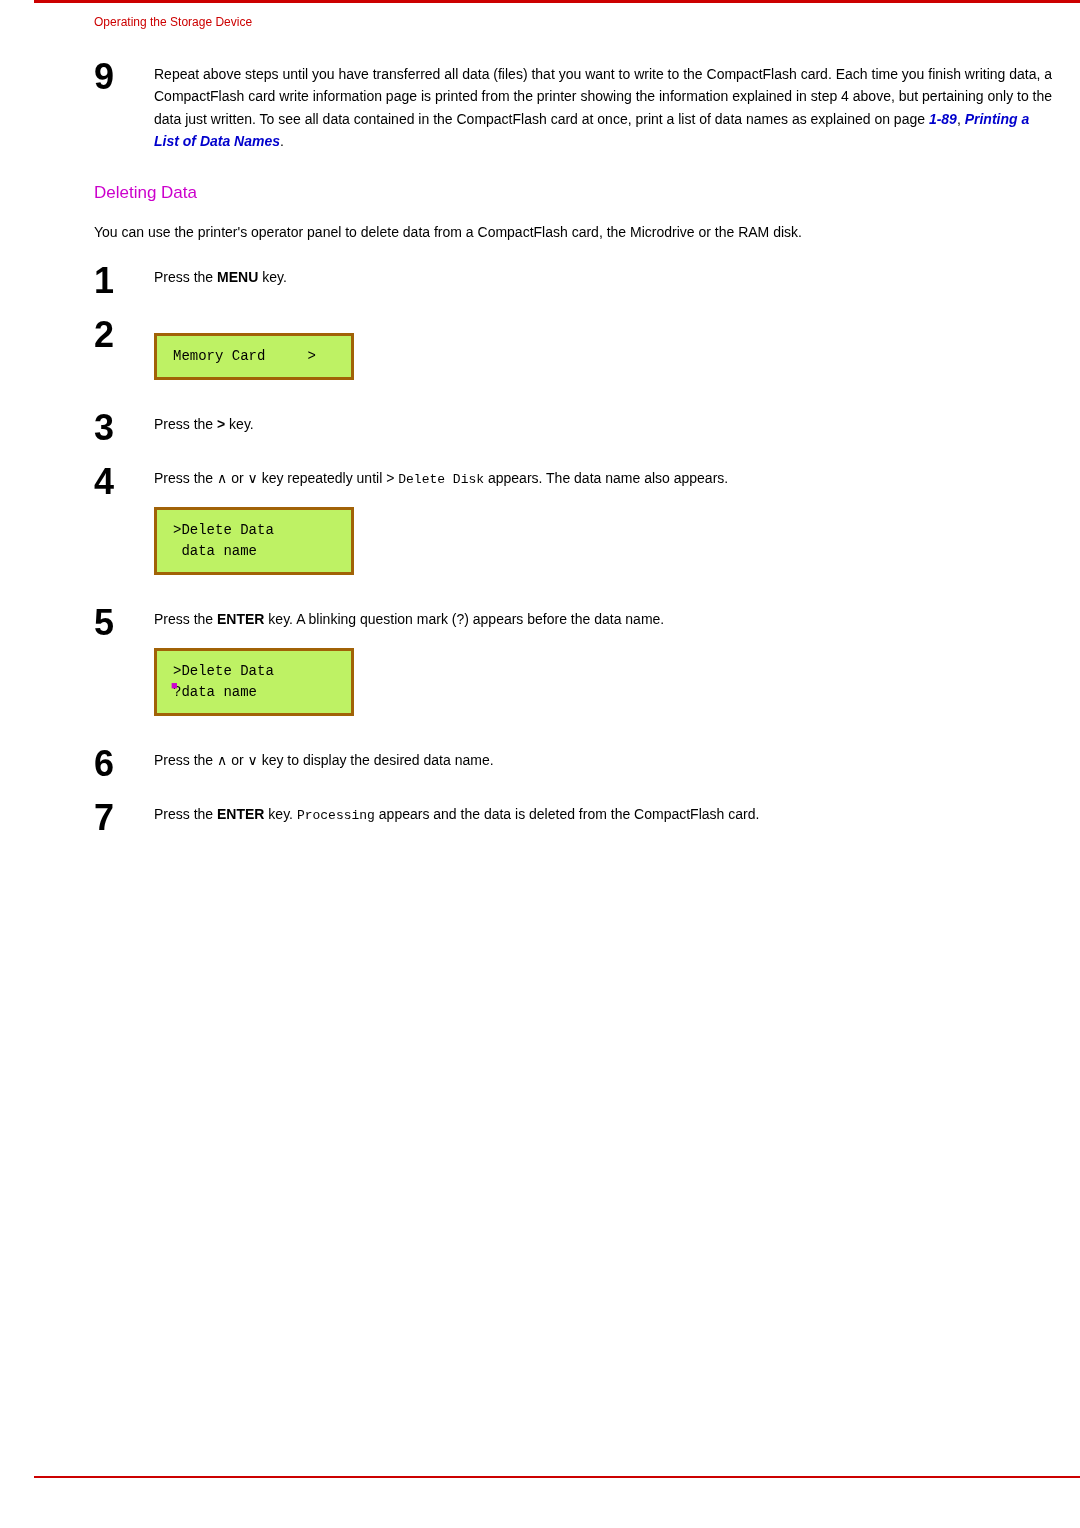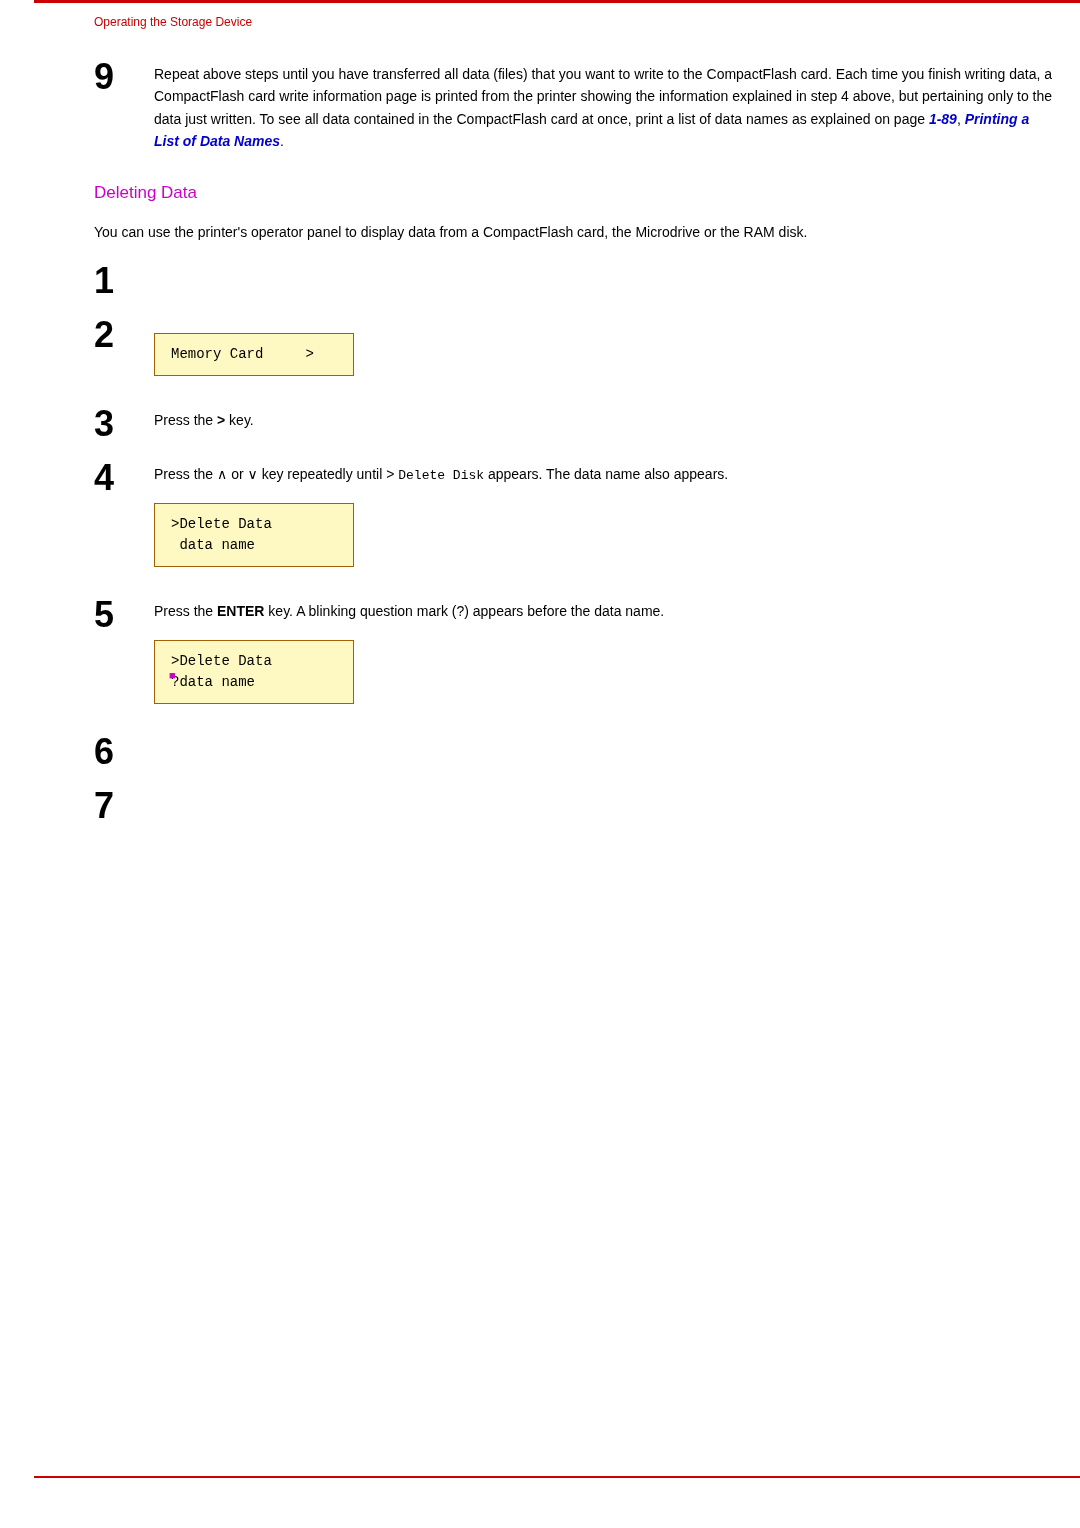--- a/index.html
+++ b/index.html
@@ -65,27 +65,27 @@
       font-size: 17px;
       margin: 30px 0 18px 0;
     }
     
     .intro-para {
       margin-bottom: 20px;
       line-height: 1.6;
     }
     
     .display-box {
-      border: 1px solid #a16207;
+      border: 3px solid #a16207;
       padding: 10px 16px;
       font-family: 'Courier New', Courier, monospace;
       font-size: 14px;
       display: inline-block;
       margin: 12px 0 12px 0;
-      background: #fef9c3;
+      background: #bef264;
       min-width: 200px;
     }
     .display-box .line {
       display: block;
     }
     
     code {
       font-family: 'Courier New', Courier, monospace;
       font-size: 13px;
     }
@@ -151,26 +151,29 @@
 
     <div class="step9-block">
       <div class="step9-number">9</div>
       <div class="step9-content">
         <span>Repeat above steps until you have transferred all data (files) that you want to write to the CompactFlash card. Each time you finish writing data, a CompactFlash card write information page is printed from the printer showing the information explained in step 4 above, but pertaining only to the data just written. To see all data contained in the CompactFlash card at once, print a list of data names as explained on page </span><span style="font-style:italic;font-weight:bold;color:#0000cc;">1-89</span>, <span class="link-blue">Printing a List of Data Names</span><span>.</span>
       </div>
     </div>
 
     <div class="section-heading">Deleting Data</div>
 
-    <p class="intro-para">You can use the printer's operator panel to display data from a CompactFlash card, the Microdrive or the RAM disk.</p>
+    <p class="intro-para">You can use the printer's operator panel to delete data from a CompactFlash card, the Microdrive or the RAM disk.</p>
 
     <div class="steps-area">
 
       <div class="step-block">
         <div class="step-number">1</div>
+        <div class="step-content">
+          <p>Press the <strong>MENU</strong> key.</p>
+        </div>
       </div>
 
       <div class="step-block">
         <div class="step-number">2</div>
         <div class="step-content">
           <div class="display-box">
             <span class="line">Memory Card&nbsp;&nbsp;&nbsp;&nbsp;&nbsp;&gt;</span>
           </div>
         </div>
       </div>
@@ -201,24 +204,30 @@
             <span class="line">&gt;Delete Data</span>
             <span class="line" style="position:relative;">
               <span style="color:#cc00cc;font-size:11px;position:absolute;left:-2px;top:-4px;">■</span>?data name
             </span>
           </div>
         </div>
       </div>
 
       <div class="step-block">
         <div class="step-number">6</div>
+        <div class="step-content">
+          <p>Press the ∧ or ∨ key to display the desired data name.</p>
+        </div>
       </div>
 
       <div class="step-block">
         <div class="step-number">7</div>
+        <div class="step-content">
+          <p>Press the <strong>ENTER</strong> key. <code>Processing</code> appears and the data is deleted from the CompactFlash card.</p>
+        </div>
       </div>
 
     </div>
 
   </div>
 
   <div class="bottom-rule"></div>
 
 
 </div>

